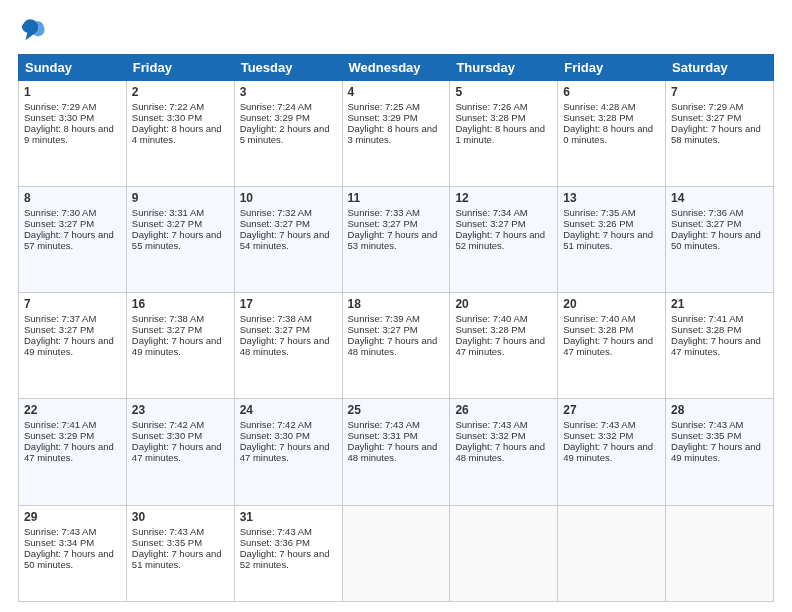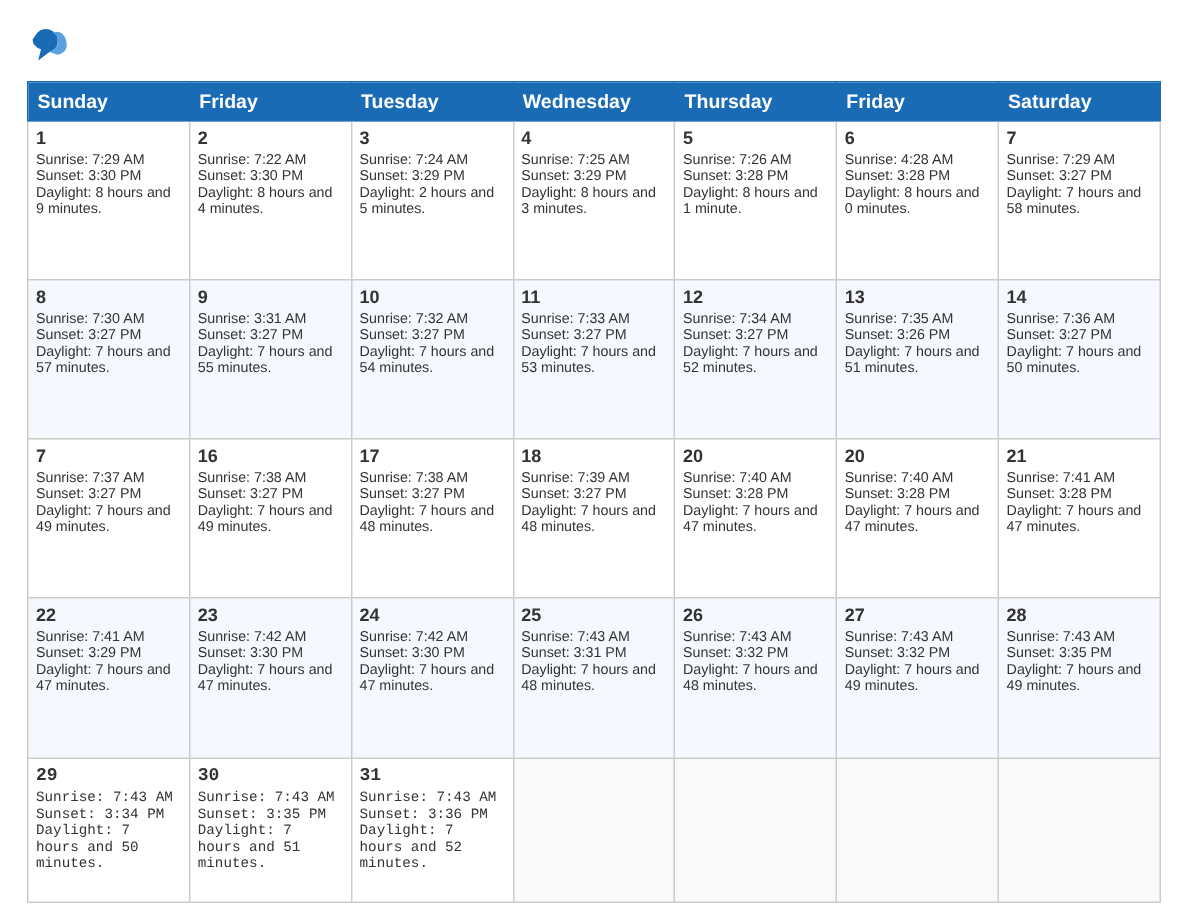--- a/index.html
+++ b/index.html
@@ -89,21 +89,20 @@
       margin-bottom: 2px;
     }
     .empty-cell {
       background: #f9f9f9 !important;
     }
     .week-row td {
       height: 88px;
     }
     .last-row td {
       height: 80px;
-      font-family: Liberation Mono, monospace;
     }
   </style>
 </head>
 <body>
 
 <div class="page">
   <div class="header">
     <div class="logo">
       <div class="logo-text">
         <svg class="logo-icon" viewBox="0 0 30 30">

